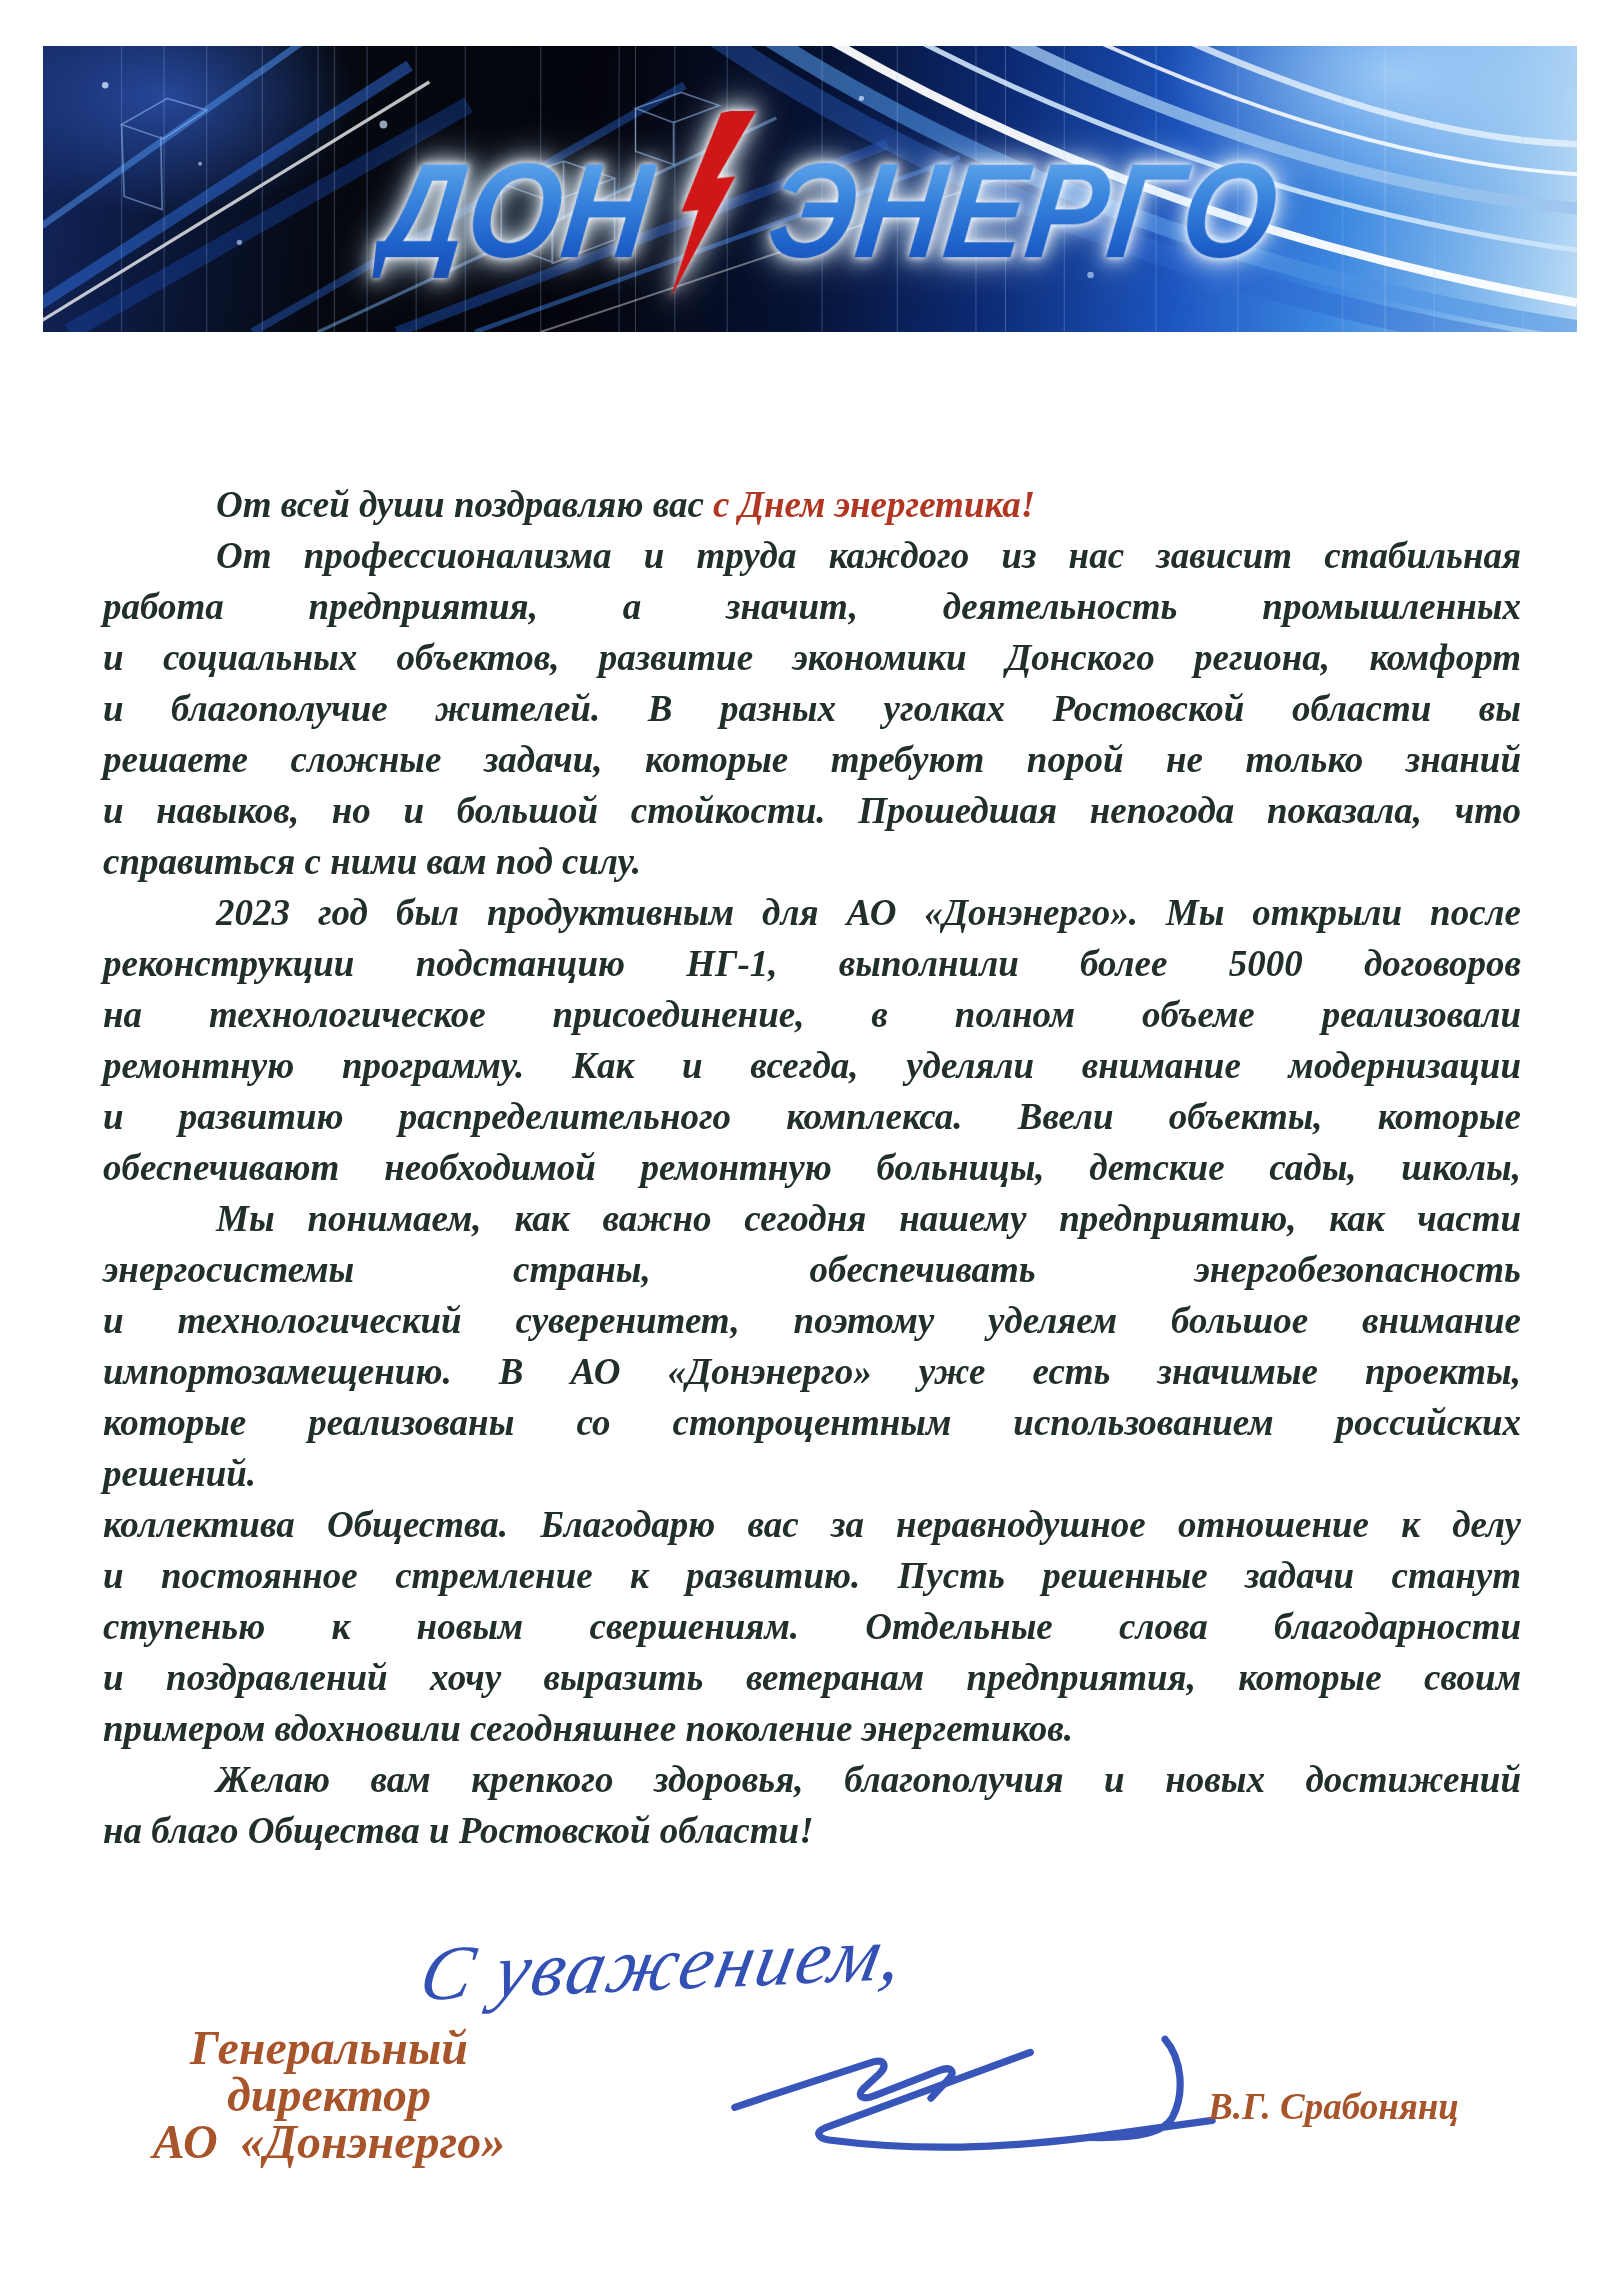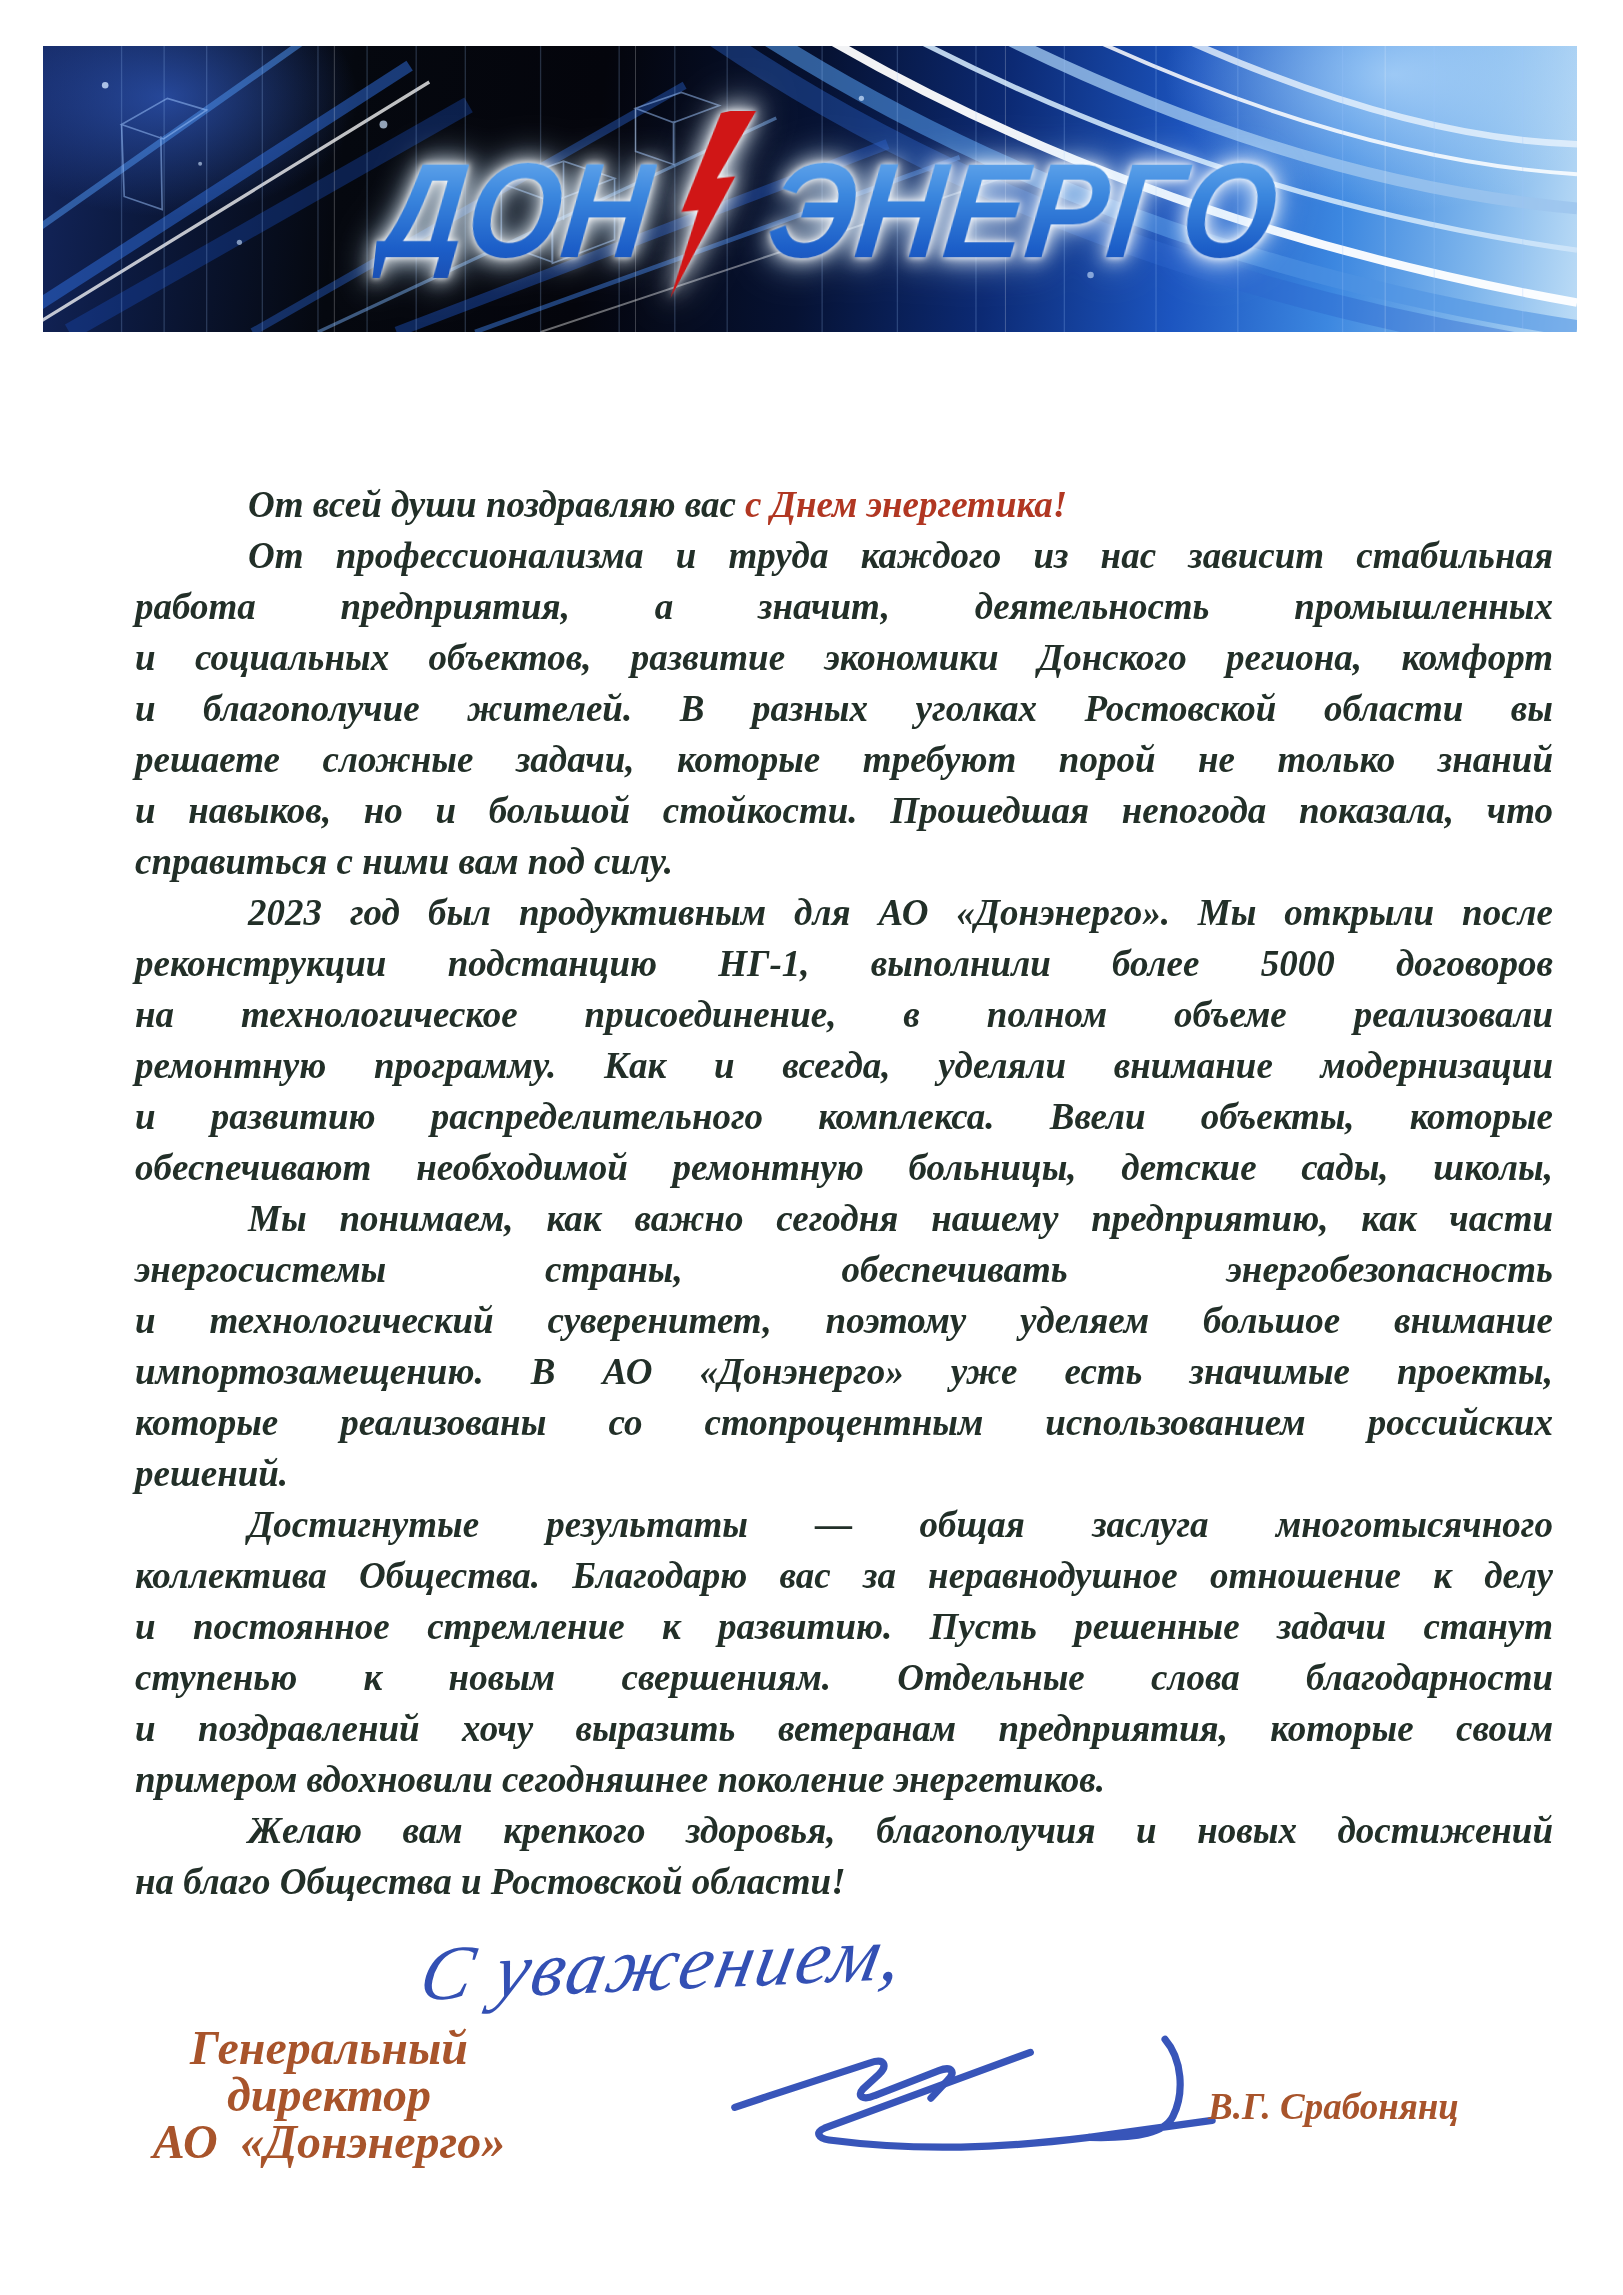--- a/index.html
+++ b/index.html
@@ -51,21 +51,20 @@
   .salutation{
     position:absolute;left:0;top:385px;width:1623px;
     text-align:center;
     font-size:42px;font-weight:bold;font-style:italic;
     line-height:50px;
   }
   .body-text{
     position:absolute;left:103px;top:479px;width:1418px;
     font-size:37px;font-weight:bold;font-style:italic;
     line-height:51px;
-    margin-left:32px;
   }
   .line{text-align:justify;text-align-last:justify;white-space:normal;}
   .line.last{text-align-last:left;}
   .line.first{text-indent:113px;}
   .accent{}
 
   
   .hand-closing{
     position:absolute;left:422px;top:1930px;width:655px;
     font-size:77px;font-style:italic;font-weight:normal;
@@ -197,21 +196,20 @@
     <div class="line">и развитию распределительного комплекса. Ввели объекты, которые</div>
     <div class="line">обеспечивают необходимой ремонтную больницы, детские сады, школы,</div>
 
     <div class="line first">Мы понимаем, как важно сегодня нашему предприятию, как части</div>
     <div class="line">энергосистемы страны, обеспечивать энергобезопасность</div>
     <div class="line">и технологический суверенитет, поэтому уделяем большое внимание</div>
     <div class="line">импортозамещению. В АО «Донэнерго» уже есть значимые проекты,</div>
     <div class="line">которые реализованы со стопроцентным использованием российских</div>
     <div class="line last">решений.</div>
 
-    <div class="line first">Достигнутые результаты — общая заслуга многотысячного</div>
     <div class="line">коллектива Общества. Благодарю вас за неравнодушное отношение к делу</div>
     <div class="line">и постоянное стремление к развитию. Пусть решенные задачи станут</div>
     <div class="line">ступенью к новым свершениям. Отдельные слова благодарности</div>
     <div class="line">и поздравлений хочу выразить ветеранам предприятия, которые своим</div>
     <div class="line last">примером вдохновили сегодняшнее поколение энергетиков.</div>
 
     <div class="line first">Желаю вам крепкого здоровья, благополучия и новых достижений</div>
     <div class="line last">на благо Общества и Ростовской области!</div>
   </div>
 

